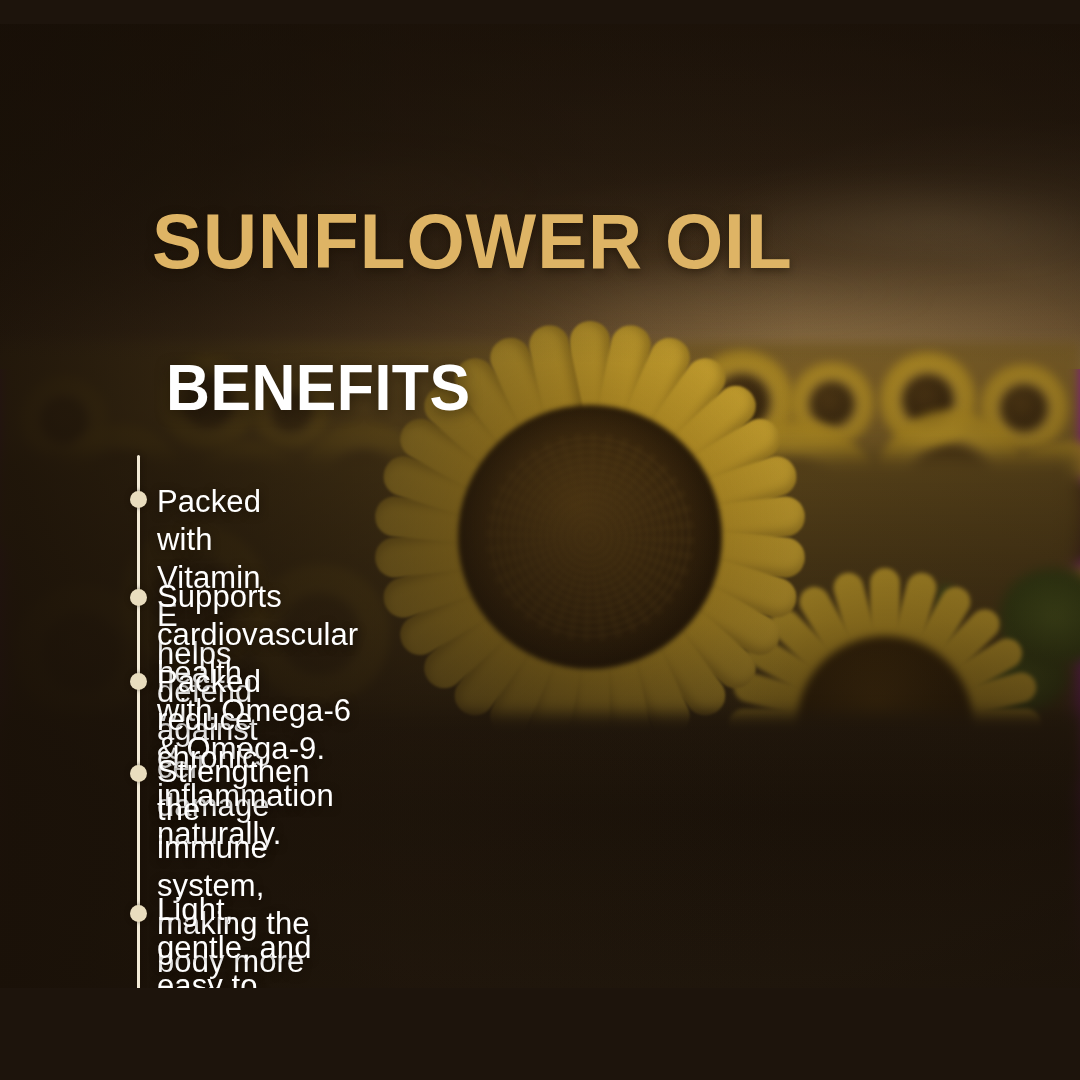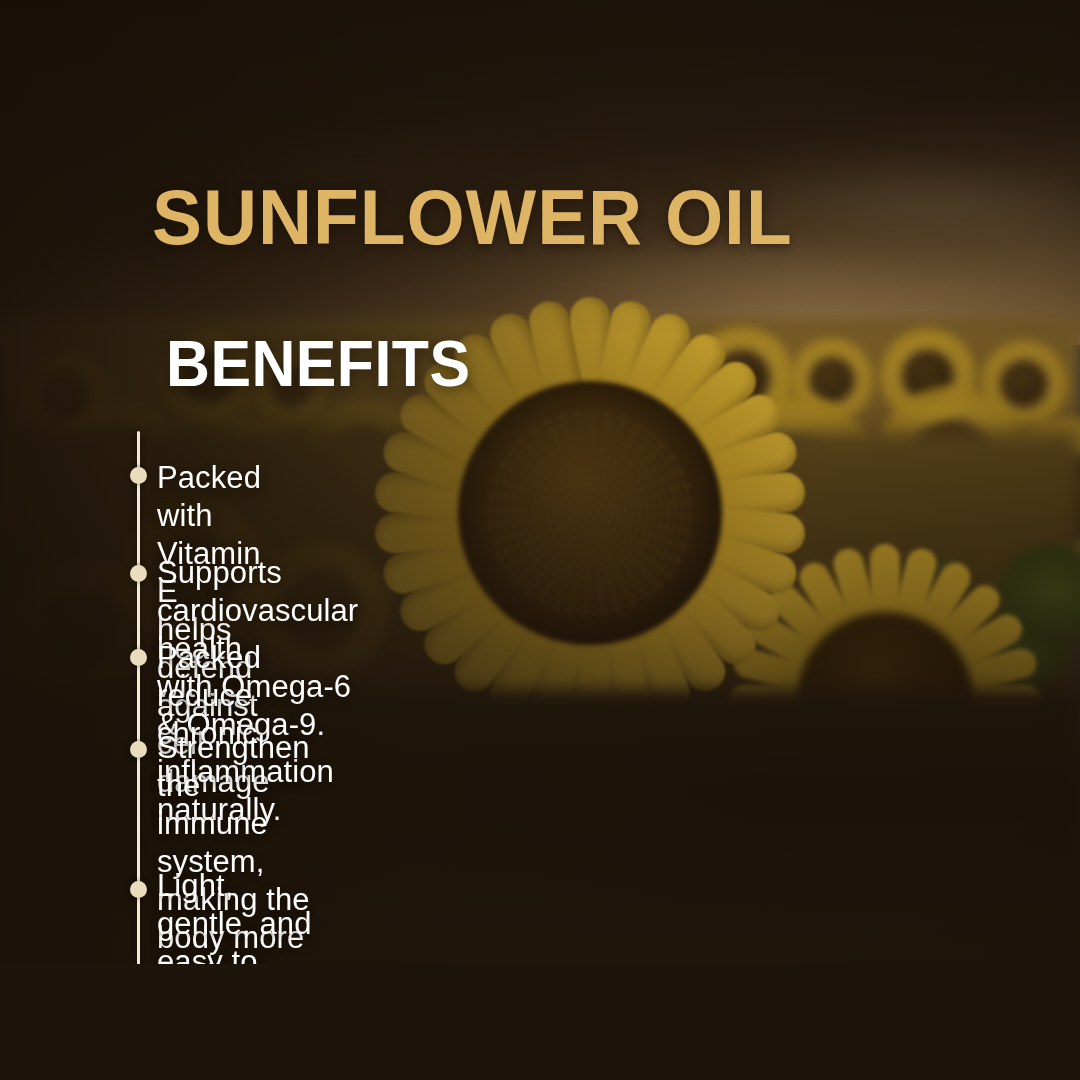--- a/index.html
+++ b/index.html
@@ -3,21 +3,22 @@
 <meta charset="utf-8">
 <style>
   * { margin:0; padding:0; box-sizing:border-box; }
   html,body { width:1080px; height:1080px; overflow:hidden; background:#1d140c; }
 
   .poster{
     position:relative;
     width:1080px; height:964px;
     overflow:hidden;
     font-family:"Liberation Sans", sans-serif;
-    background:#404040;
+    background:#a21caf;
+    margin-top:24px;
   }
 
   
   .photo{ position:absolute; inset:0; overflow:hidden; }
 
   
   .sky{
     position:absolute; left:0; top:0; width:1080px; height:345px;
     background:
       radial-gradient(ellipse 720px 300px at 74% 104%, rgba(214,178,116,.55) 0%, rgba(150,116,64,.22) 45%, rgba(0,0,0,0) 72%),

